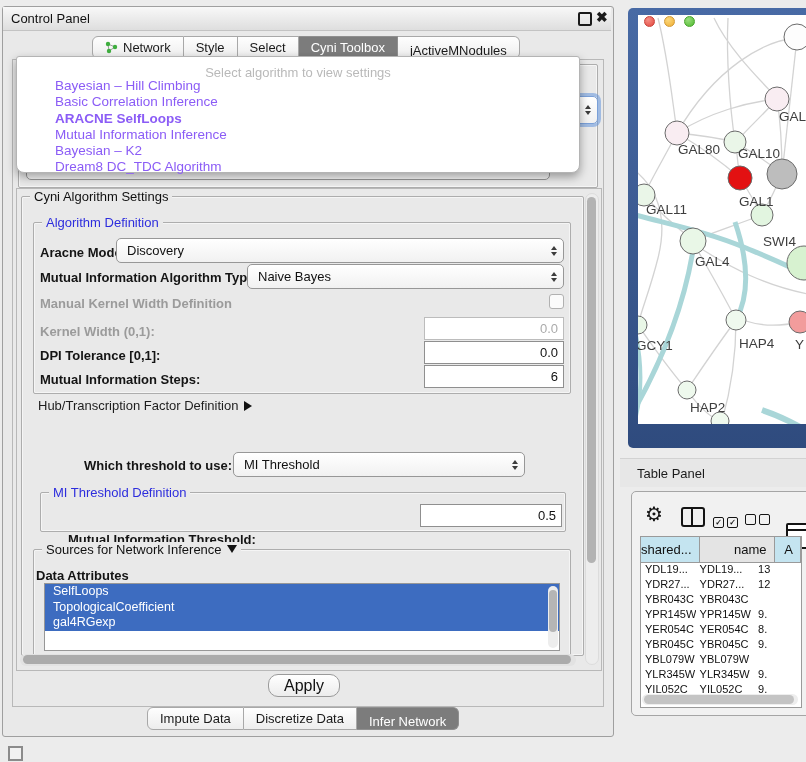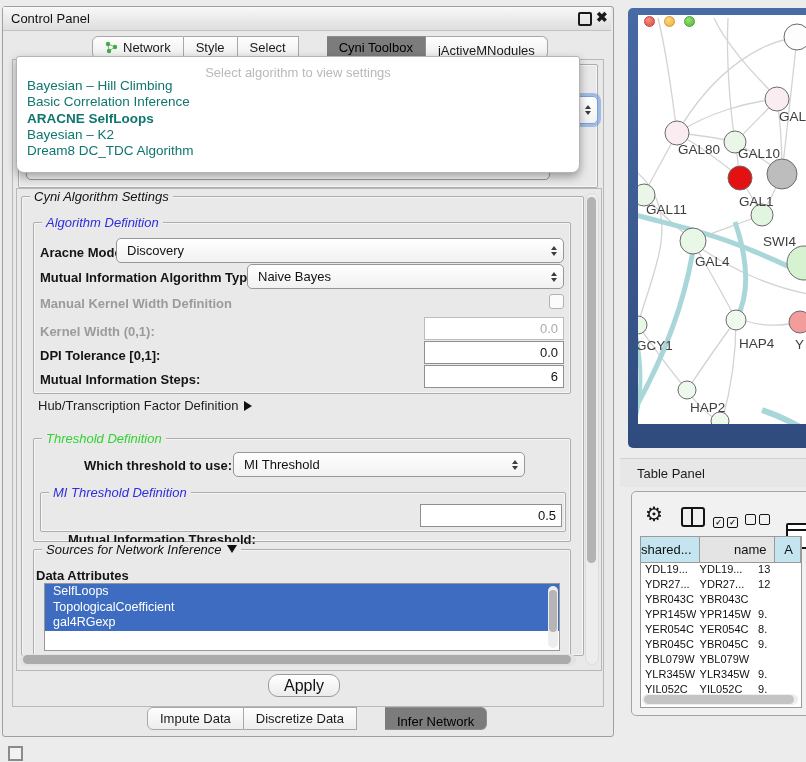--- a/index.html
+++ b/index.html
@@ -11,35 +11,35 @@
   .cp-titlebar{background:linear-gradient(#f8f8f8,#dedede);border-bottom:1px solid #c3c3c3;}
   .cp-title{font-size:13px;color:#111;line-height:23px;padding-left:8px;display:inline-block;}
   .float-btn{width:10px;height:10px;border:2px solid #1a1a1a;border-radius:2px;display:block;}
   .close-btn{font-size:14px;font-weight:bold;color:#1a1a1a;line-height:14px;}
   
   .tabbar{display:flex;height:23px;}
   .seg{display:flex;align-items:center;gap:5px;padding:0 12px;font-size:13px;color:#1a1a1a;
     background:linear-gradient(#fefefe,#ededed);border:1px solid #a8a8a8;border-left:none;white-space:nowrap;}
   .seg:first-child{border-left:1px solid #a8a8a8;border-radius:6px 0 0 6px;}
   .seg:last-child{border-radius:0 6px 6px 0;align-items:flex-end;}
-  .seg.on{background:#7c7c7c;color:#000000;border-color:#8f8f8f;margin-left:28px;}
+  .seg.on{background:#7c7c7c;color:#ffffff;border-color:#8f8f8f;}
   
   .panel{border:1px solid #b8b8b8;background:#e9e9e9;}
   
   .popup{background:#fff;border:1px solid #b4b4b4;border-radius:3px 3px 8px 8px;
     box-shadow:0 4px 10px rgba(0,0,0,.35);z-index:50;}
   .pop-prompt{font-size:13px;color:#b9b9b9;text-align:center;padding-top:8px;height:13px;}
-  .pop-item{font-size:13.5px;color:#0f766e;line-height:16.3px;padding-left:10px;white-space:nowrap;}
+  .pop-item{font-size:13.5px;color:#8b5cf6;line-height:16.3px;padding-left:10px;white-space:nowrap;margin-left:28px;}
   .pop-item.sel{font-weight:bold;}
   
   .lbl{font-size:13px;font-weight:bold;color:#141414;white-space:nowrap;}
   .lbl.dis{color:#9b9b9b;}
   .plain{font-size:13px;color:#1d1d1d;white-space:nowrap;}
   
-  .grp{border:1px solid #adadad;border-radius:2px;box-shadow:inset 0 0 0 1px rgba(255,255,255,.55);font-style:italic;}
+  .grp{border:1px solid #adadad;border-radius:2px;box-shadow:inset 0 0 0 1px rgba(255,255,255,.55);}
   .gt{position:absolute;top:-8px;left:8px;background:#e9e9e9;padding:0 4px;font-size:13px;color:#111;white-space:nowrap;}
   .t-blue{color:#2d2ddd;}
   .t-green{color:#2fd32f;}
   
   .combo{background:linear-gradient(#ffffff,#f1f1f1);border:1px solid #979797;border-radius:5px;
     font-size:13px;color:#111;display:flex;align-items:center;padding-left:10px;box-sizing:border-box;}
   .stepper{position:absolute;right:6px;top:50%;transform:translateY(-50%);display:flex;flex-direction:column;align-items:center;}
   .stepper i{display:block;width:0;height:0;border-left:3.5px solid transparent;border-right:3.5px solid transparent;}
   .stepper .up{border-bottom:4px solid #3c3c3c;margin-bottom:2px;}
   .stepper .dn{border-top:4px solid #3c3c3c;}
@@ -142,20 +142,21 @@
         <i class="dn"></i>
       </span>
   </div>
 
   <div class="abs popup" style="left:16px;top:56px;width:562px;height:115px;">
     <div class="pop-prompt">Select algorithm to view settings</div>
     <div>
         <div class="pop-item">Bayesian – Hill Climbing</div>
         <div class="pop-item">Basic Correlation Inference</div>
         <div class="pop-item sel">ARACNE SelfLoops</div>
+        <div class="pop-item">Mutual Information Inference</div>
         <div class="pop-item">Bayesian – K2</div>
         <div class="pop-item">Dream8 DC_TDC Algorithm</div>
       </div>
   </div>
 
   <div class="abs panel" style="left:16px;top:188px;width:584px;height:481px;"></div>
 
   <div class="abs grp" style="left:21px;top:196px;width:561px;height:458px;">
     <span class="gt">Cyni Algorithm Settings</span>
   </div>
@@ -191,23 +192,20 @@
   </div>
   <span class="abs lbl" style="left:40px;top:372px;">Mutual Information Steps:</span>
   <div class="abs field" style="left:424px;top:365px;width:140px;height:23px;">
     <span>6</span>
   </div>
 
   <div class="abs plain" style="left:38px;top:398px;">
     <span>Hub/Transcription Factor Definition</span><span class="tri-right"></span>
   </div>
 
-  <div class="abs grp" style="left:33px;top:438px;width:536px;height:102px;">
-    <span class="gt t-green">Threshold Definition</span>
-  </div>
   <span class="abs lbl" style="left:84px;top:458px;">Which threshold to use:</span>
   <div class="abs combo" style="left:233px;top:452px;width:292px;height:25px;">
     <span>MI Threshold</span>
     <span class="stepper">
         <i class="up"></i>
         <i class="dn"></i>
       </span>
   </div>
   <div class="abs grp" style="left:40px;top:492px;width:524px;height:38px;">
     <span class="gt t-blue">MI Threshold Definition</span>

